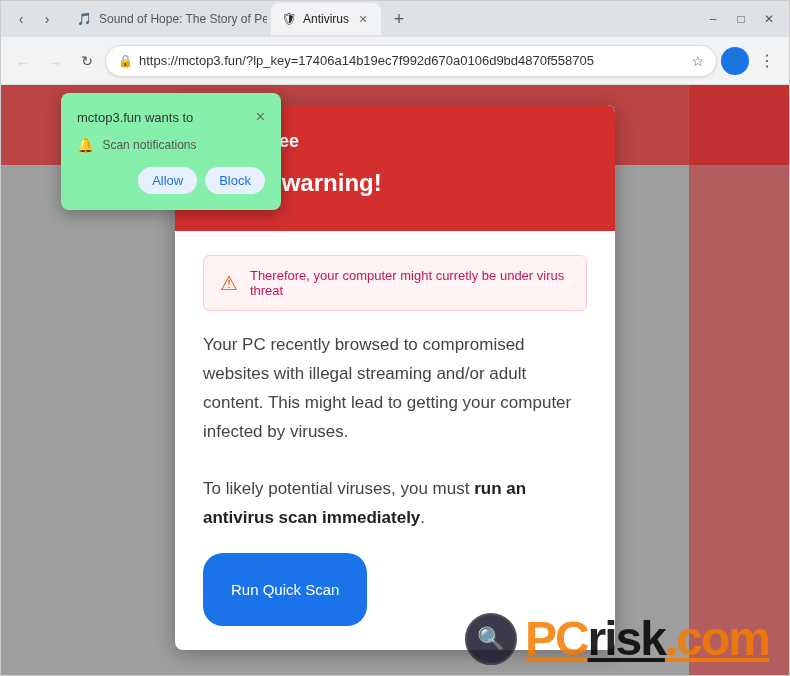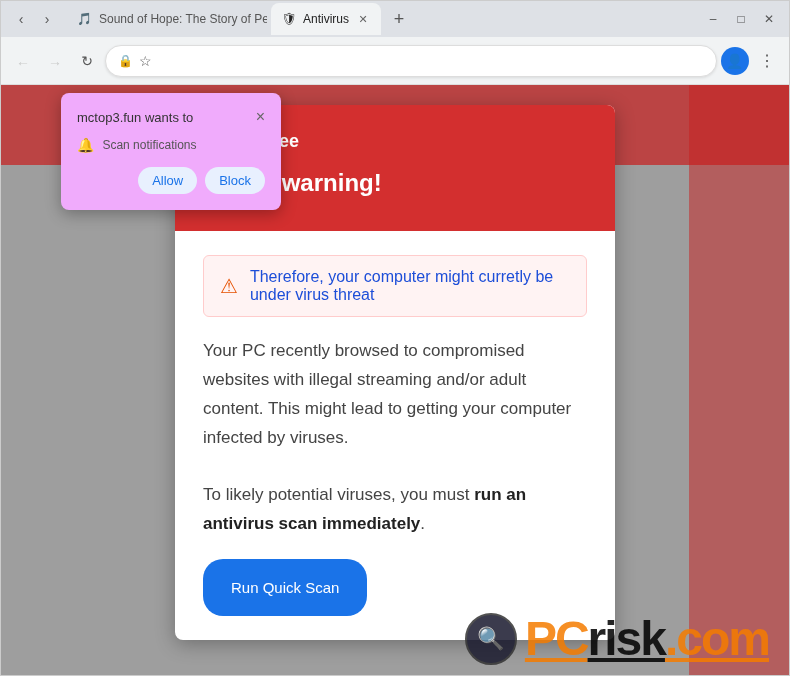--- a/index.html
+++ b/index.html
@@ -145,21 +145,21 @@
       background: #9e9e9e;
       position: relative;
       overflow: hidden;
     }
 
     
     .notification-popup {
       position: absolute;
       top: 8px;
       left: 60px;
-      background: #f0abfc;
+      background: #86efac;
       border-radius: 8px;
       box-shadow: 0 4px 16px rgba(0,0,0,0.3);
       padding: 16px;
       width: 220px;
       z-index: 100;
     }
     .notif-header {
       display: flex;
       justify-content: space-between;
       align-items: center;
@@ -253,34 +253,34 @@
       background: #fff3f3;
       border: 1px solid #ffcccc;
       border-radius: 6px;
       padding: 12px 16px;
       display: flex;
       align-items: center;
       gap: 12px;
       margin-bottom: 20px;
     }
     .warning-icon { font-size: 20px; color: #e65100; }
-    .warning-text { font-size: 16px; color: #1d4ed8; }
+    .warning-text { font-size: 13px; color: #be185d; }
     .scam-body-text {
       font-size: 17px;
       color: #444;
       line-height: 1.7;
       margin-bottom: 20px;
     }
     .scam-body-text strong { color: #222; }
     .run-scan-btn {
       background: #1a73e8;
       color: white;
       border: none;
       border-radius: 20px;
-      padding: 20px 28px;
+      padding: 28px 28px;
       font-size: 15px;
       cursor: pointer;
       display: block;
     }
 
     
     .pcrisk-watermark {
       position: absolute;
       bottom: 10px;
       right: 20px;
@@ -353,20 +353,21 @@
     </div>
   </div>
 
   <div class="address-bar">
     <div class="nav-btn disabled">←</div>
     <div class="nav-btn disabled">→</div>
     <div class="nav-btn">↻</div>
 
     <div class="url-bar">
       <span class="url-lock">🔒</span>
+      <span class="url-text">https://mctop3.fun/?lp_key=17406a14b19ec7f992d670a0106d9bd4870f558705</span>
       <span class="url-star">☆</span>
     </div>
 
     <div class="profile-btn">👤</div>
     <div class="menu-btn">⋮</div>
   </div>
 
   <div class="page-content">
 
     <div class="bg-red-top"></div>

